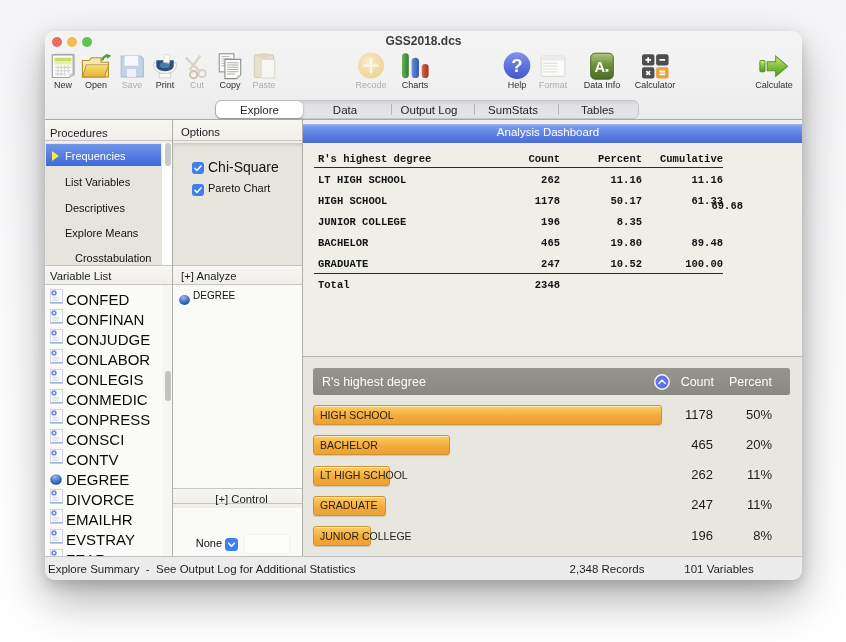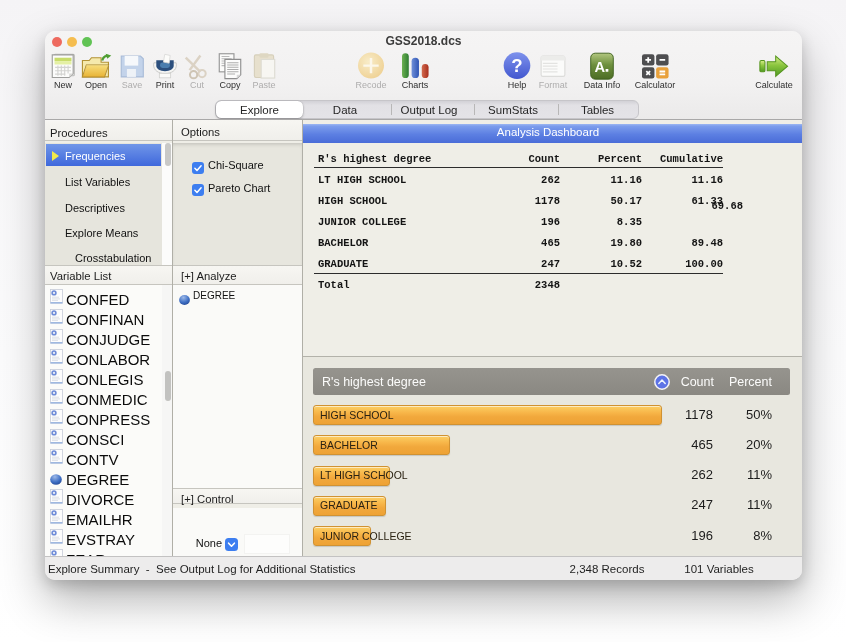--- a/index.html
+++ b/index.html
@@ -420,41 +420,41 @@
         <div class="vit" style="top:430.5px;">FEAR</div>
       </div>
 
     <div class="vline" style="left:127px;"></div>
     <div class="abs" style="left:128px;top:23px;width:129px;height:122px;background:#e7e6de;box-shadow:inset 0 3px 4px -2px rgba(0,0,0,.18);"></div>
     <div class="hdr" style="left:128px;top:0;width:129px;"><span style="margin-left:8px;">Options</span></div>
     <div class="cb" style="left:146.5px;top:39.5px;"><svg width="12" height="12" viewBox="0 0 12 12">
           <rect x="0" y="0" width="12" height="12" rx="3" fill="#3d7ef0"></rect>
           <path d="M2.9 6.2l2.1 2.2 4.1-4.6" fill="none" stroke="#fff" stroke-width="1.5" stroke-linecap="round" stroke-linejoin="round"></path>
         </svg></div>
-    <div class="abs" style="left:163px;top:38.5px;font-size:11px;color:#111;">Chi-Square</div>
+    <div class="abs" style="left:163px;top:38.5px;font-size:14px;color:#111;">Chi-Square</div>
     <div class="cb" style="left:146.5px;top:62px;"><svg width="12" height="12" viewBox="0 0 12 12">
           <rect x="0" y="0" width="12" height="12" rx="3" fill="#3d7ef0"></rect>
           <path d="M2.9 6.2l2.1 2.2 4.1-4.6" fill="none" stroke="#fff" stroke-width="1.5" stroke-linecap="round" stroke-linejoin="round"></path>
         </svg></div>
     <div class="abs" style="left:163px;top:61.5px;font-size:11px;color:#111;">Pareto Chart</div>
     <div class="hdr" style="left:128px;top:145px;width:129px;border-top:1px solid #c6c5bf;height:20px;line-height:21px;"><span style="margin-left:8px;">[+] Analyze</span></div>
     <div class="abs" style="left:128px;top:165px;width:129px;height:203px;background:#fafaf8;"></div>
     <div class="abs" style="left:134px;top:170.5px;width:11px;height:10px;">
       <svg width="11" height="10" viewBox="0 0 11 10">
           <defs>
             <radialGradient id="sp2" cx=".4" cy=".25" r=".9">
               <stop offset="0" stop-color="#9db9e8"></stop>
               <stop offset=".55" stop-color="#3e6fc4"></stop>
               <stop offset="1" stop-color="#1d3f8a"></stop>
             </radialGradient>
           </defs>
           <ellipse cx="5.5" cy="5" rx="5.4" ry="4.9" fill="url(#sp2)"></ellipse>
         </svg></div>
     <div class="abs" style="left:148px;top:170px;font-size:10px;color:#111;">DEGREE</div>
-    <div class="hdr" style="left:128px;top:368px;width:129px;border-top:1px solid #c6c5bf;height:16px;line-height:21px;"><span style="margin-left:8px;">[+] Control</span></div>
+    <div class="hdr" style="left:128px;top:368px;width:129px;border-top:1px solid #c6c5bf;height:16px;line-height:21px;text-align:center;"><span style="margin-left:8px;">[+] Control</span></div>
     <div class="abs" style="left:128px;top:388px;width:129px;height:48px;background:#fafaf8;"></div>
     <div class="abs" style="left:199px;top:414px;width:44px;height:18px;background:#fdfdfc;border:1px solid #f3f3f1;"></div>
     <div class="abs" style="left:149px;top:417px;width:28px;text-align:right;font-size:11px;color:#111;">None</div>
     <div class="abs" style="left:180px;top:417px;width:13px;height:13px;">
       <svg width="13" height="13" viewBox="0 0 13 13">
           <rect width="13" height="13" rx="3.5" fill="#3d7ef0"></rect>
           <path d="M3.6 5.2l2.9 3 2.9-3" fill="none" stroke="#fff" stroke-width="1.6" stroke-linecap="round" stroke-linejoin="round"></path>
         </svg></div>
     <div class="vline" style="left:257px;"></div>
 

